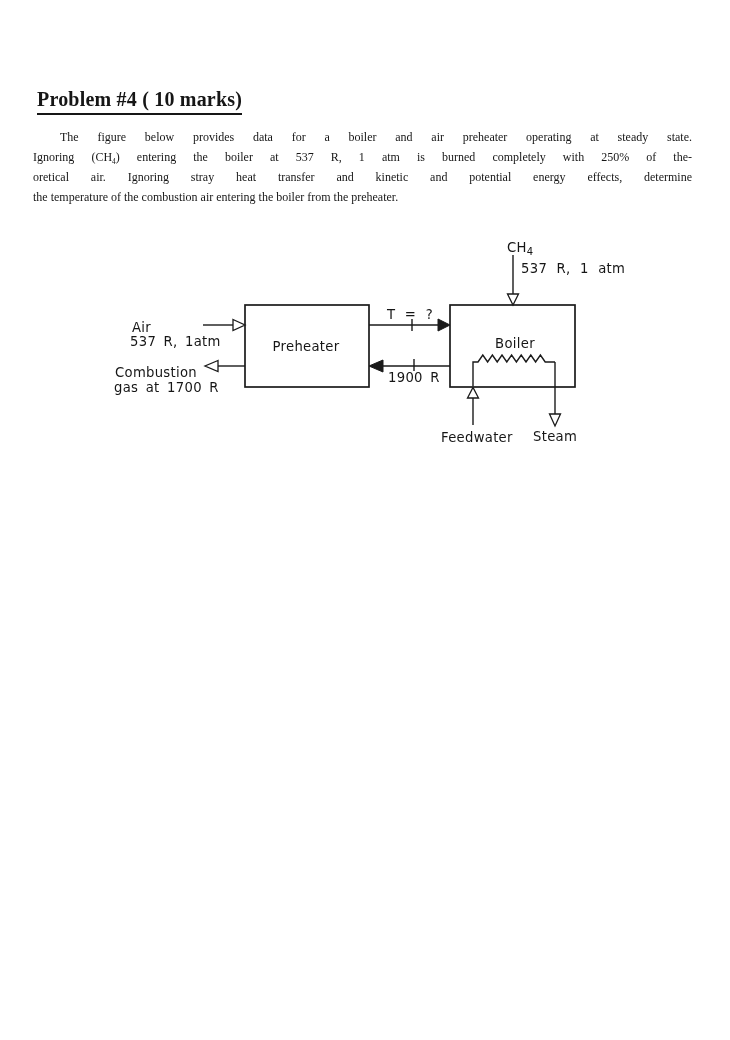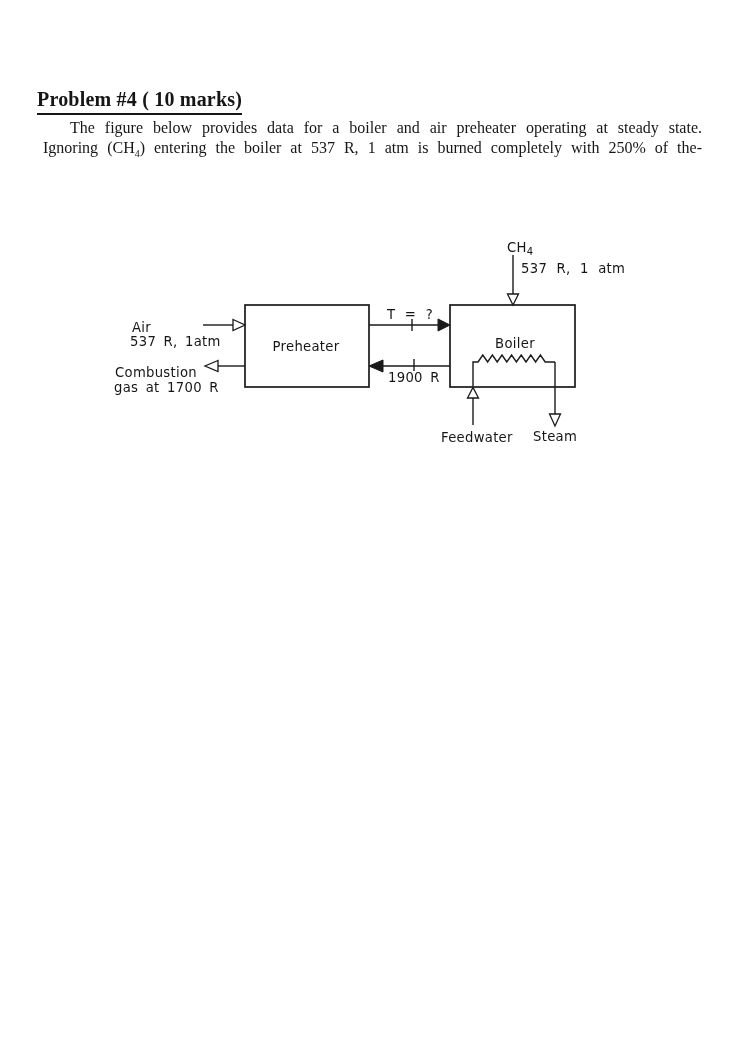--- a/index.html
+++ b/index.html
@@ -19,25 +19,24 @@
     font-size: 20px;
     font-weight: bold;
     letter-spacing: 0.2px;
     border-bottom: 2px solid #161616;
     padding-bottom: 2px;
     white-space: nowrap;
   }
 
   .para {
     position: absolute;
-    left: 33px; top: 118px;
+    left: 33px; top: 127px;
     width: 659px;
-    font-size: 16px;
+    font-size: 12px;
     line-height: 20px;
-    margin-left: 10px;
   }
   .pline { white-space: nowrap; }
   .just  { text-align: justify; text-align-last: justify; }
   .indent1 { text-indent: 27px; }
   .para sub { font-size: 0.62em; line-height: 0; }
 
   .diagram {
     position: absolute;
     left: 100px; top: 235px;
     width: 540px; height: 215px;
@@ -59,20 +58,22 @@
 </head>
 <body>
 
 <div class="sheet">
 
   <div class="title">Problem #4 ( 10 marks)</div>
 
   <div class="para">
     <div class="pline just indent1">The figure below provides data for a boiler and air preheater operating at steady state.</div>
     <div class="pline just"><span>Ignoring (CH</span><sub>4</sub><span>) entering the boiler at 537 R, 1 atm is burned completely with 250% of the-</span></div>
+    <div class="pline just">oretical air. Ignoring stray heat transfer and kinetic and potential energy effects, determine</div>
+    <div class="pline">the temperature of the combustion air entering the boiler from the preheater.</div>
   </div>
 
   <svg class="diagram" viewBox="100 235 540 215">
 
     <rect class="box" x="245" y="305" width="124" height="82"></rect>
     <text class="ctr" x="306" y="351">Preheater</text>
 
     <rect class="box" x="450" y="305" width="125" height="82"></rect>
     <text class="ctr" x="515" y="348">Boiler</text>
 

